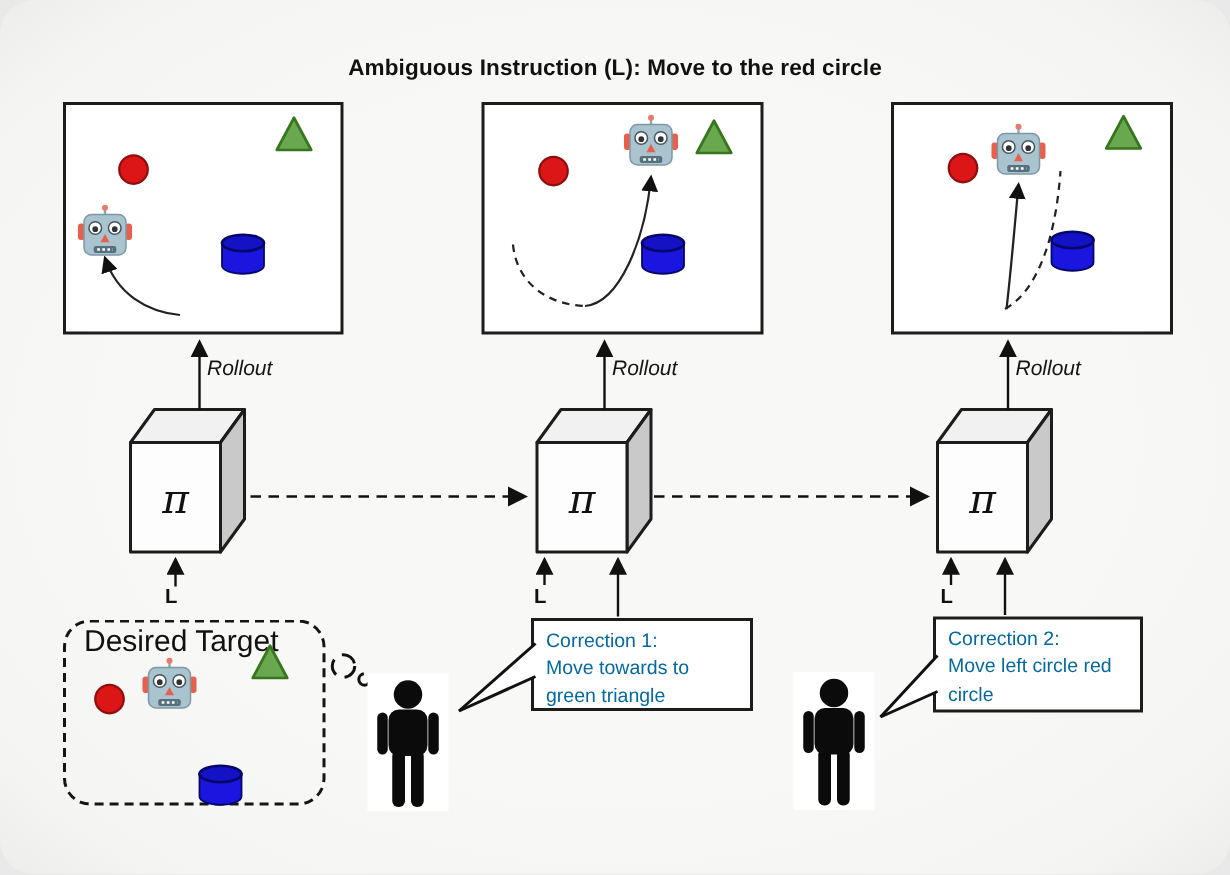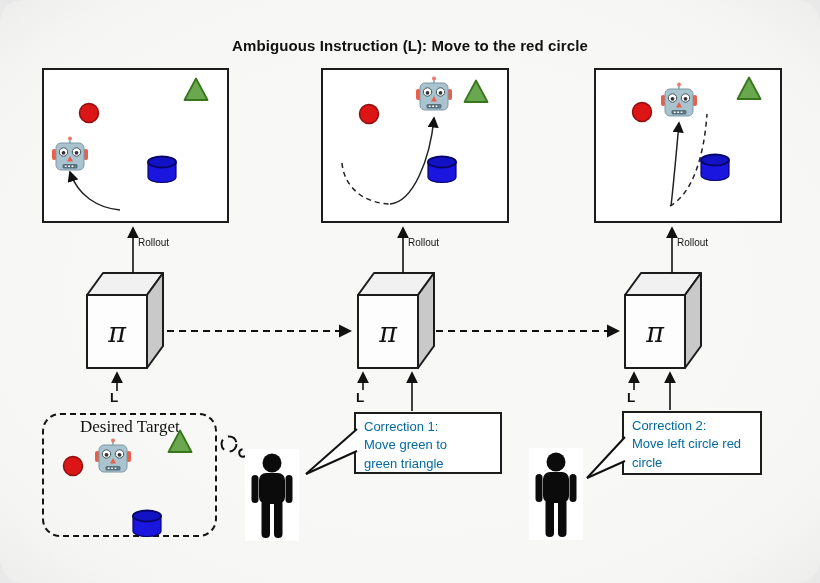--- a/index.html
+++ b/index.html
@@ -20,33 +20,33 @@
     position:absolute;left:0;right:0;top:37px;text-align:center;
     font-size:15px;font-weight:bold;color:#111;letter-spacing:.1px;
   }
   .panel{
     position:absolute;background:var(--panel-background);
     border:2px solid var(--outline);box-sizing:border-box;z-index:1;
   }
   #panel-1{left:42px;top:68px;width:187px;height:155px;}
   #panel-2{left:321px;top:68px;width:188px;height:155px;}
   #panel-3{left:594px;top:68px;width:188px;height:155px;}
-  .rollout-label{position:absolute;font-size:10px;color:#151515;z-index:3;}
+  .rollout-label{position:absolute;font-size:14px;color:#151515;z-index:3;font-style:italic;}
   #rollout-1{left:138px;top:237px;}
   #rollout-2{left:408px;top:237px;}
   #rollout-3{left:677px;top:237px;}
   .l-label{position:absolute;font-size:13.5px;font-weight:bold;color:#111;z-index:3;}
   #l-1{left:110px;top:390px;}
   #l-2{left:356px;top:390px;}
   #l-3{left:627px;top:390px;}
   .dt-box{
     position:absolute;left:42px;top:413px;width:175px;height:124px;
     border:2.5px dashed #151515;border-radius:18px;box-sizing:border-box;z-index:1;
   }
-  .dt-label{position:absolute;left:80px;top:417px;font-size:17px;color:#111;z-index:3;font-family:Liberation Serif, serif;}
+  .dt-label{position:absolute;left:56px;top:417px;font-size:20px;color:#111;z-index:3;}
   .bubble{
     position:absolute;background:#fff;border:2px solid var(--outline);
     box-sizing:border-box;z-index:2;padding:4px 8px;font-size:13px;
     line-height:1.42;color:#0369a1;
   }
   #bubble-1{left:354px;top:412px;width:148px;height:62px;}
   #bubble-2{left:622px;top:411px;width:140px;height:64px;}
   .overlay{position:absolute;left:0;top:0;z-index:4;pointer-events:none;}
   .stroke-line{stroke:#111;stroke-width:1.6;fill:none;}
   .dashed{stroke-dasharray:7 5;stroke-width:1.8;}
@@ -83,21 +83,21 @@
 
   <div class="l-label" id="l-1">L</div>
   <div class="l-label" id="l-2">L</div>
   <div class="l-label" id="l-3">L</div>
 
   <div class="dt-box"></div>
   <div class="dt-label">Desired Target</div>
 
   <div class="bubble" id="bubble-1">
     <div>Correction 1:</div>
-    <div>Move green to</div>
+    <div>Move towards to</div>
     <div>green triangle</div>
   </div>
   <div class="bubble" id="bubble-2">
     <div>Correction 2:</div>
     <div>Move left circle red</div>
     <div>circle</div>
   </div>
 
   <svg class="overlay" width="820" height="583" viewBox="0 0 820 583">
     <defs>

